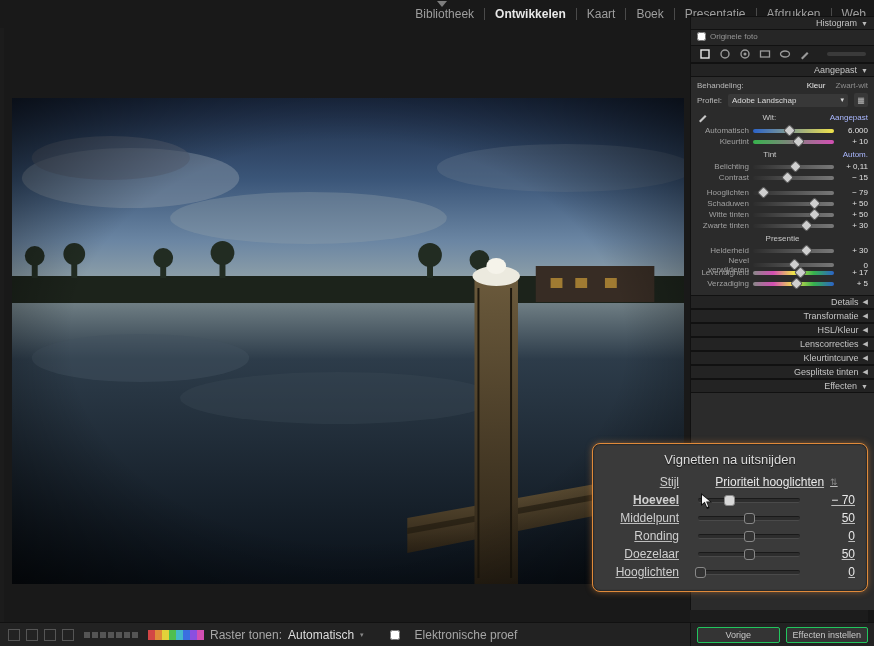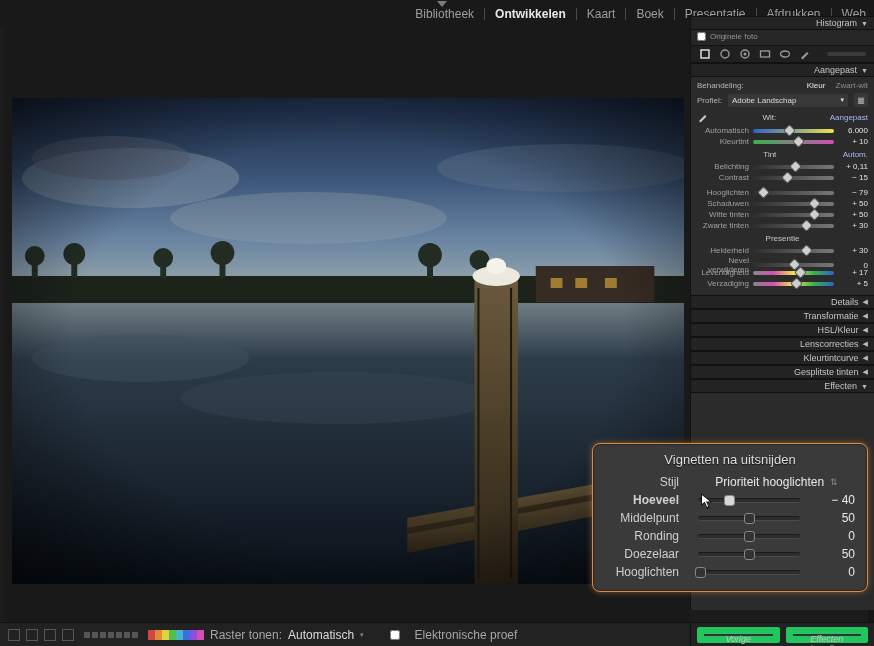--- a/index.html
+++ b/index.html
@@ -57,21 +57,21 @@
   .tint-track { background:linear-gradient(90deg,#37b24d,#d34fb3); }
   .sat-track  { background:linear-gradient(90deg,#888,#d34fb3 25%,#f0e34a 50%,#37b24d 75%,#2b63c9); }
 
   
   .canvas-area { position:absolute; top:28px; left:4px; right:184px; bottom:24px; background:#191919; }
   .photo { position:absolute; left:8px; right:6px; top:70px; height:486px; background:#000; overflow:hidden; }
 
   
   .vignet-panel { position:absolute; right:6px; bottom:54px; width:276px; background:#3a3a3a; border:1px solid #e08a3a; border-radius:8px; padding:8px 12px 10px 12px; box-shadow:0 0 6px rgba(226,140,60,.5), inset 0 0 2px #000; }
   .vignet-title { text-align:center; font-size:13px; color:#dcdcdc; text-shadow:0 1px 1px #111; margin-bottom:6px; }
-  .vignet-row { display:grid; grid-template-columns: 74px 1fr 36px; align-items:center; gap:19px; height:18px; }
+  .vignet-row { display:grid; grid-template-columns: 74px 1fr 36px; align-items:center; gap:19px; height:18px;text-decoration:underline; }
   .vignet-row .vlbl { text-align:right; font-size:12px; color:#cfcfcf; }
   .vignet-row .vval { text-align:right; font-size:12px; color:#e8e8e8; font-variant-numeric:tabular-nums; }
   .vignet-row.stijl .vsel { grid-column: 2 / span 2; background:transparent; color:#e8e8e8; font-size:12px; display:flex; align-items:center; justify-content:center; gap:6px; cursor:pointer; }
   .vignet-row.stijl .vsel .arr { font-size:9px; color:#888; }
   .vignet-row.hoeveel .vlbl { font-weight:700; }
   .vtrack { position:relative; height:5px; background:#2d2d2d; border-top:1px solid #1a1a1a; border-bottom:1px solid #4a4a4a; border-radius:2px; }
   .vthumb { position:absolute; top:-4px; width:11px; height:11px; margin-left:-5px; background:#333; border:1px solid #888; border-radius:3px; cursor:grab; }
   .cursor-img { position:absolute; width:14px; height:17px; pointer-events:none; }
 
   
@@ -79,21 +79,21 @@
   .bottombar .cell { width:12px; height:12px; border:1px solid #555; }
   .bottombar .dots { display:flex; gap:2px; margin-left:4px; }
   .bottombar .dots span { width:6px; height:6px; background:#555; display:inline-block; }
   .color-sw { display:flex; gap:0; margin-left:4px; }
   .color-sw span { width:7px; height:10px; display:inline-block; }
   .bottombar .txt { font-size:12px; color:#a6a6a6; }
   .bottombar .softproof { display:flex; align-items:center; gap:15px; margin-left:20px; }
   .bottombar .softproof input { width:10px; height:10px; accent-color:#555; }
 
   .right-btm { position:absolute; right:0; bottom:0; width:184px; height:24px; background:#222; border-left:1px solid #111; border-top:1px solid #111; display:flex; align-items:center; gap:6px; padding:0 6px; }
-  .right-btm button { flex:1; height:16px; background:#343434; border:7px solid #22c55e; color:#c8c8c8; font-size:9px; border-radius:2px; cursor:pointer;font-style:italic; }
+  .right-btm button { flex:1; height:16px; background:#343434; border:1px solid #22c55e; color:#c8c8c8; font-size:9px; border-radius:2px; cursor:pointer; }
 
   .scroll-ind { position:absolute; right:0; top:28px; width:6px; height:594px; background:#161616; }
 </style>
 </head>
 <body>
 
 <div class="topbar">
   <div class="top-caret">
     <svg viewBox="0 0 10 6">
         <polygon points="0,0 10,0 5,6"></polygon>
@@ -407,21 +407,21 @@
   <div class="vignet-row hoeveel">
     <span class="vlbl">Hoeveel</span>
     <div class="vtrack">
       <div class="vthumb" style="left:30%; background:#d8d8d8;"></div>
 
       <svg class="cursor-img" style="left:3%; top:-6px" viewBox="0 0 14 17">
         <polygon points="0,0 0,13 3.5,10 6,16 8.5,15 6,9.5 11,9.5" fill="#111"></polygon>
         <polygon points="1,2 1,11 3.8,8.8 6,14 7.2,13.5 5.1,8.4 9,8.4" fill="#f5f5f5"></polygon>
       </svg>
     </div>
-    <span class="vval">− 40</span>
+    <span class="vval">− 70</span>
   </div>
 
   <div class="vignet-row">
     <span class="vlbl">Middelpunt</span>
     <div class="vtrack">
         <div class="vthumb" style="left:50%;"></div>
       </div>
     <span class="vval">50</span>
   </div>
   <div class="vignet-row">

